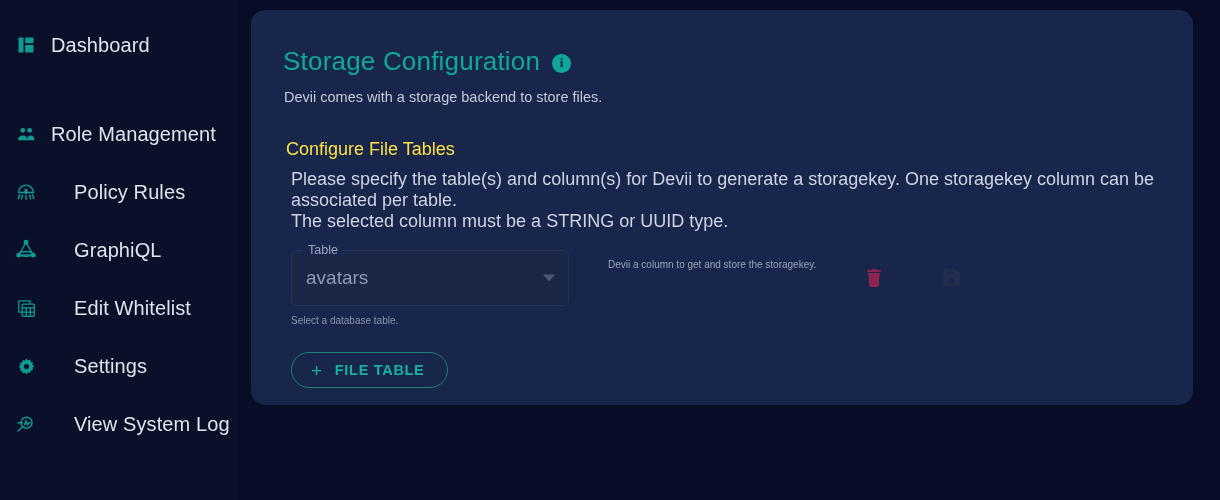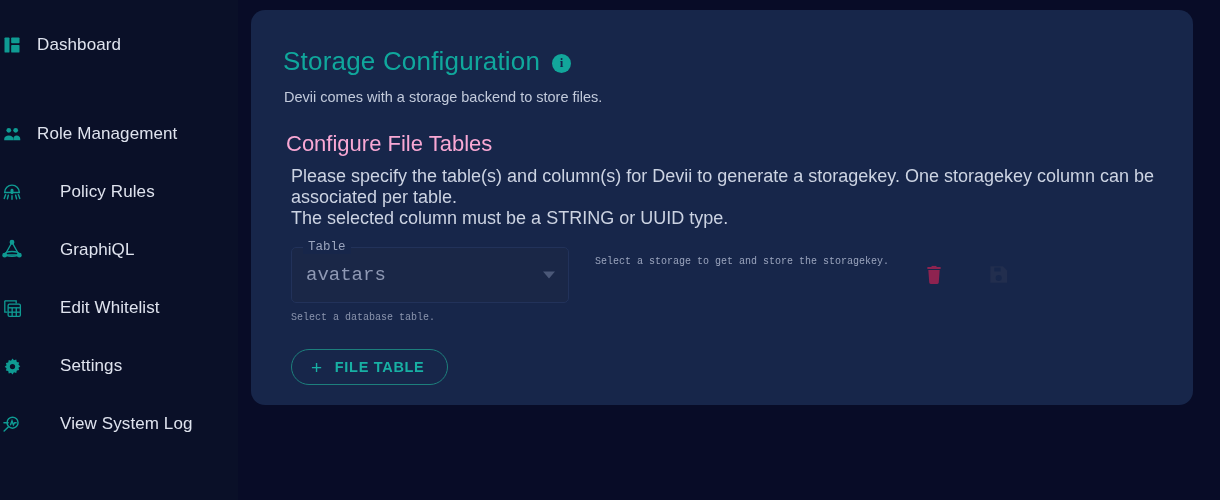--- a/index.html
+++ b/index.html
@@ -15,23 +15,24 @@
   .sidebar {
     width: 238px; height: 500px;
     background: #0a1028;
     padding-top: 22px;
     flex: 0 0 238px;
     position: relative;
   }
   .nav-item {
     display: flex; align-items: center;
     height: 46px;
+    padding-left: 14px;
     gap: 13px;
     color: #e8eaf2;
-    font-size: 17px;
+    font-size: 20px;
     cursor: pointer;
     border-radius: 0 30px 30px 0;
     margin-right: 15px;
   }
   .nav-item.spaced { margin-top: 43px; }
   .nav-item.gap { margin-top: 12px; gap: 36px; }
   .nav-item.active {
     background: #0b3b4b;
     height: 56px;
   }
@@ -70,41 +71,40 @@
     cursor: pointer;
     margin-top: 3px;
   }
   .panel-sub {
     color: #c2cadb;
     font-size: 14.5px;
     margin-top: 12px;
     margin-left: 1px;
   }
   .section-title {
-    color: #f9a8d4;
-    font-size: 22px;
-    margin-top: 26px;
+    color: #fde047;
+    font-size: 18px;
+    margin-top: 34px;
     margin-left: 3px;
     font-weight: 400;
   }
   .section-desc {
     color: #ccd3e2;
     font-size: 18px;
     line-height: 21px;
     margin-top: 9px;
     margin-left: 8px;
   }
 
   
   .form-row {
     display: flex; align-items: flex-start;
     margin-top: 18px;
     margin-left: 8px;
-    gap: 26px;
-    font-family: Liberation Mono, monospace;
+    gap: 39px;
   }
   .field { position: relative; }
   .field-box {
     height: 56px;
     border-radius: 5px;
     display: flex; align-items: center;
     padding: 0 12px 0 14px;
     position: relative;
     cursor: pointer;
   }
@@ -289,21 +289,21 @@
         <div class="field table-field">
           <div class="field-box">
             <span class="field-legend">Table</span>
             <span class="field-value">avatars</span>
             <span class="caret"></span>
           </div>
           <div class="helper">Select a database table.</div>
         </div>
 
         <div class="field column-field">
-          <div class="helper">Select a storage to get and store the storagekey.</div>
+          <div class="helper">Devii a column to get and store the storagekey.</div>
         </div>
 
         <button class="icon-btn">
           <span>
             <svg width="22" height="24" viewBox="0 0 24 24" fill="#8e2350">
               <rect x="4.5" y="3.3" width="15" height="2.1" rx="1"></rect>
               <path d="M9.3 2.1h5.4v1.4H9.3z"></path>
               <path d="M5.8 6.6h12.4l-1 13.6a1.6 1.6 0 0 1-1.6 1.5H8.4a1.6 1.6 0 0 1-1.6-1.5z"></path>
             </svg>
           </span>

